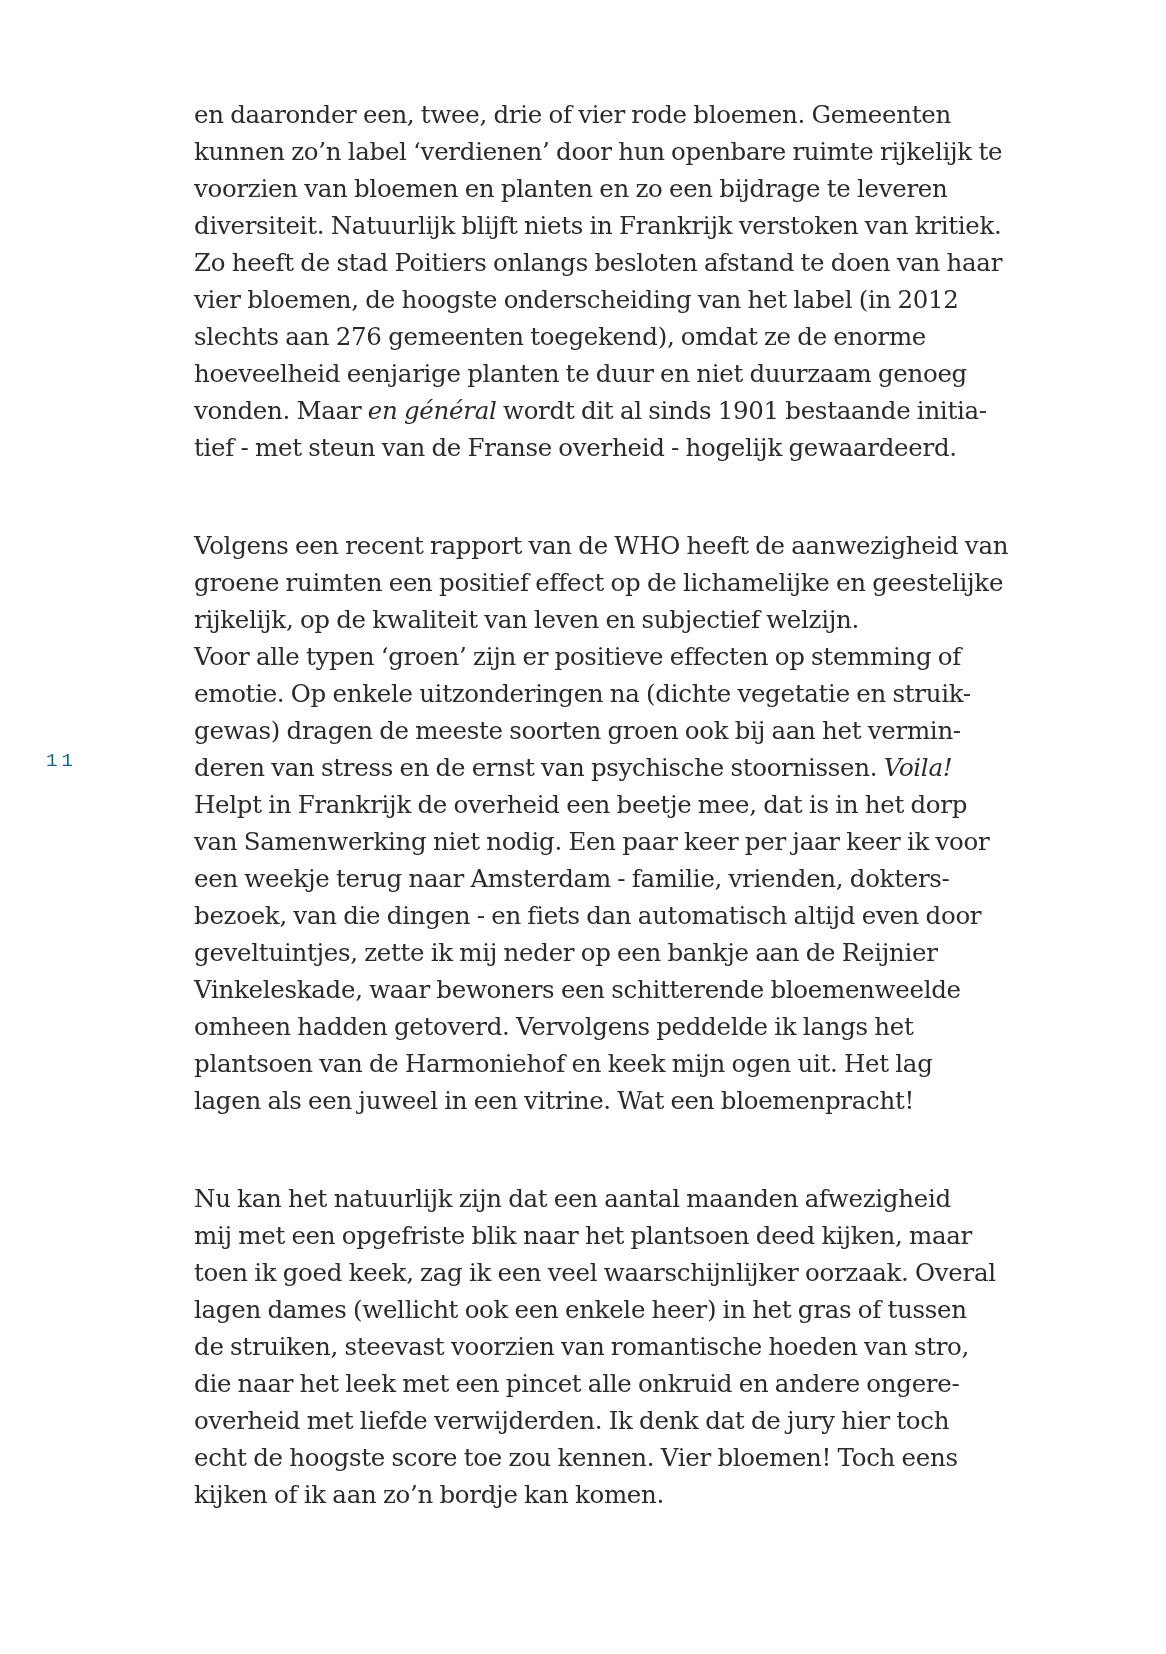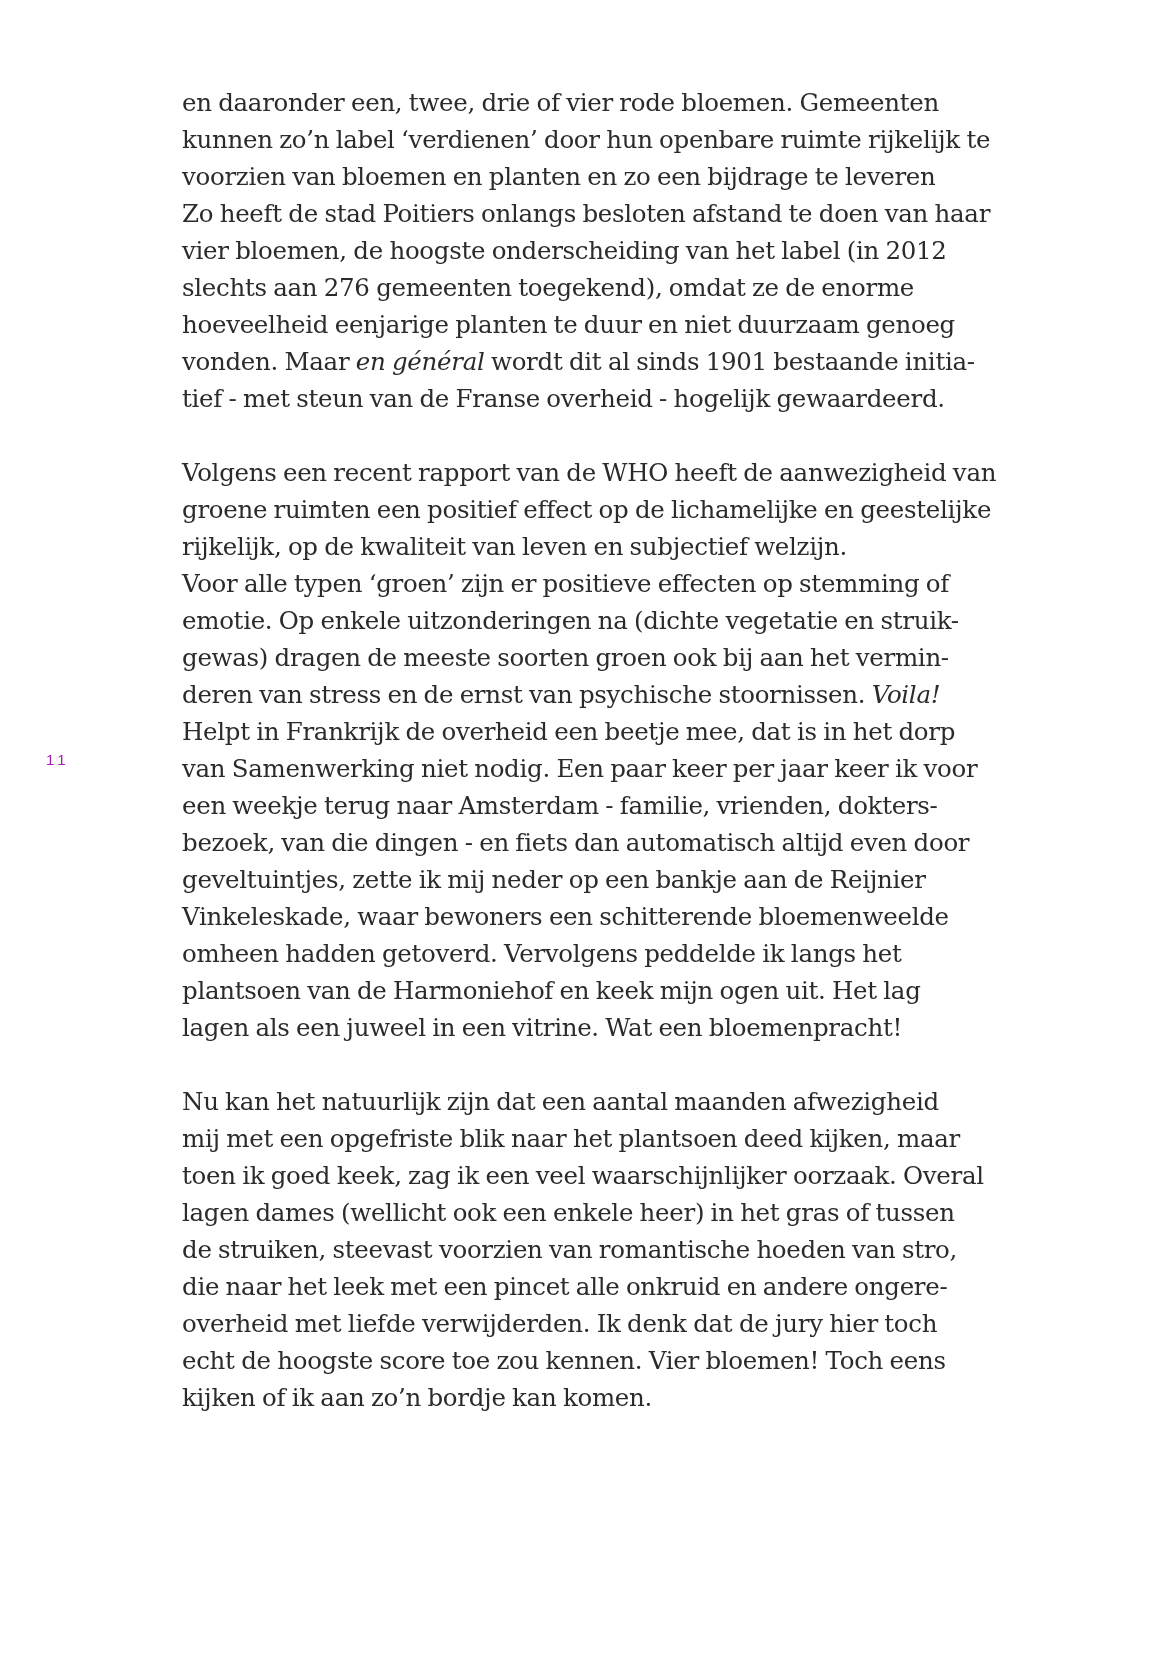--- a/index.html
+++ b/index.html
@@ -17,40 +17,40 @@
       position: absolute;
       left: 0; top: 0;
       width: 1166px;
       height: 1654px;
       background: #ffffff;
     }
     .page-number {
       position: absolute;
       left: 46px;
       top: 752px;
-      font-family: Liberation Sans, sans-serif;
-      font-size: 15px;
+      font-family: Liberation Mono, monospace;
+      font-size: 19px;
       letter-spacing: 4px;
-      color: #a21caf;
+      color: #0369a1;
       line-height: 1;
     }
     .body-text {
       position: absolute;
       left: 182px;
       top: 84px;
       width: 870px;
       font-family: "DejaVu Serif", serif;
       font-size: 24.5px;
       line-height: 37px;
       color: #2b2b2b;
       letter-spacing: -0.3px;
       word-spacing: -1px;
     }
     .para {
-      margin: 0;
+      margin: 12px;
     }
     .line {
       display: block;
       white-space: nowrap;
     }
     .gap {
       display: block;
       height: 37px;
     }
     em {
@@ -62,20 +62,21 @@
 <div class="page">
 
   <div class="page-number">11</div>
 
   <div class="body-text">
 
     <p class="para">
       <span class="line">en daaronder een, twee, drie of vier rode bloemen. Gemeenten</span>
       <span class="line">kunnen zo’n label ‘verdienen’ door hun openbare ruimte rijkelijk te</span>
       <span class="line">voorzien van bloemen en planten en zo een bijdrage te leveren</span>
+      <span class="line">diversiteit. Natuurlijk blijft niets in Frankrijk verstoken van kritiek.</span>
       <span class="line">Zo heeft de stad Poitiers onlangs besloten afstand te doen van haar</span>
       <span class="line">vier bloemen, de hoogste onderscheiding van het label (in 2012</span>
       <span class="line">slechts aan 276 gemeenten toegekend), omdat ze de enorme</span>
       <span class="line">hoeveelheid eenjarige planten te duur en niet duurzaam genoeg</span>
       <span class="line"><span>vonden. Maar </span><em>en général</em><span> wordt dit al sinds 1901 bestaande initia-</span></span>
       <span class="line">tief - met steun van de Franse overheid - hogelijk gewaardeerd.</span>
     </p>
 
     <span class="gap"></span>
 

